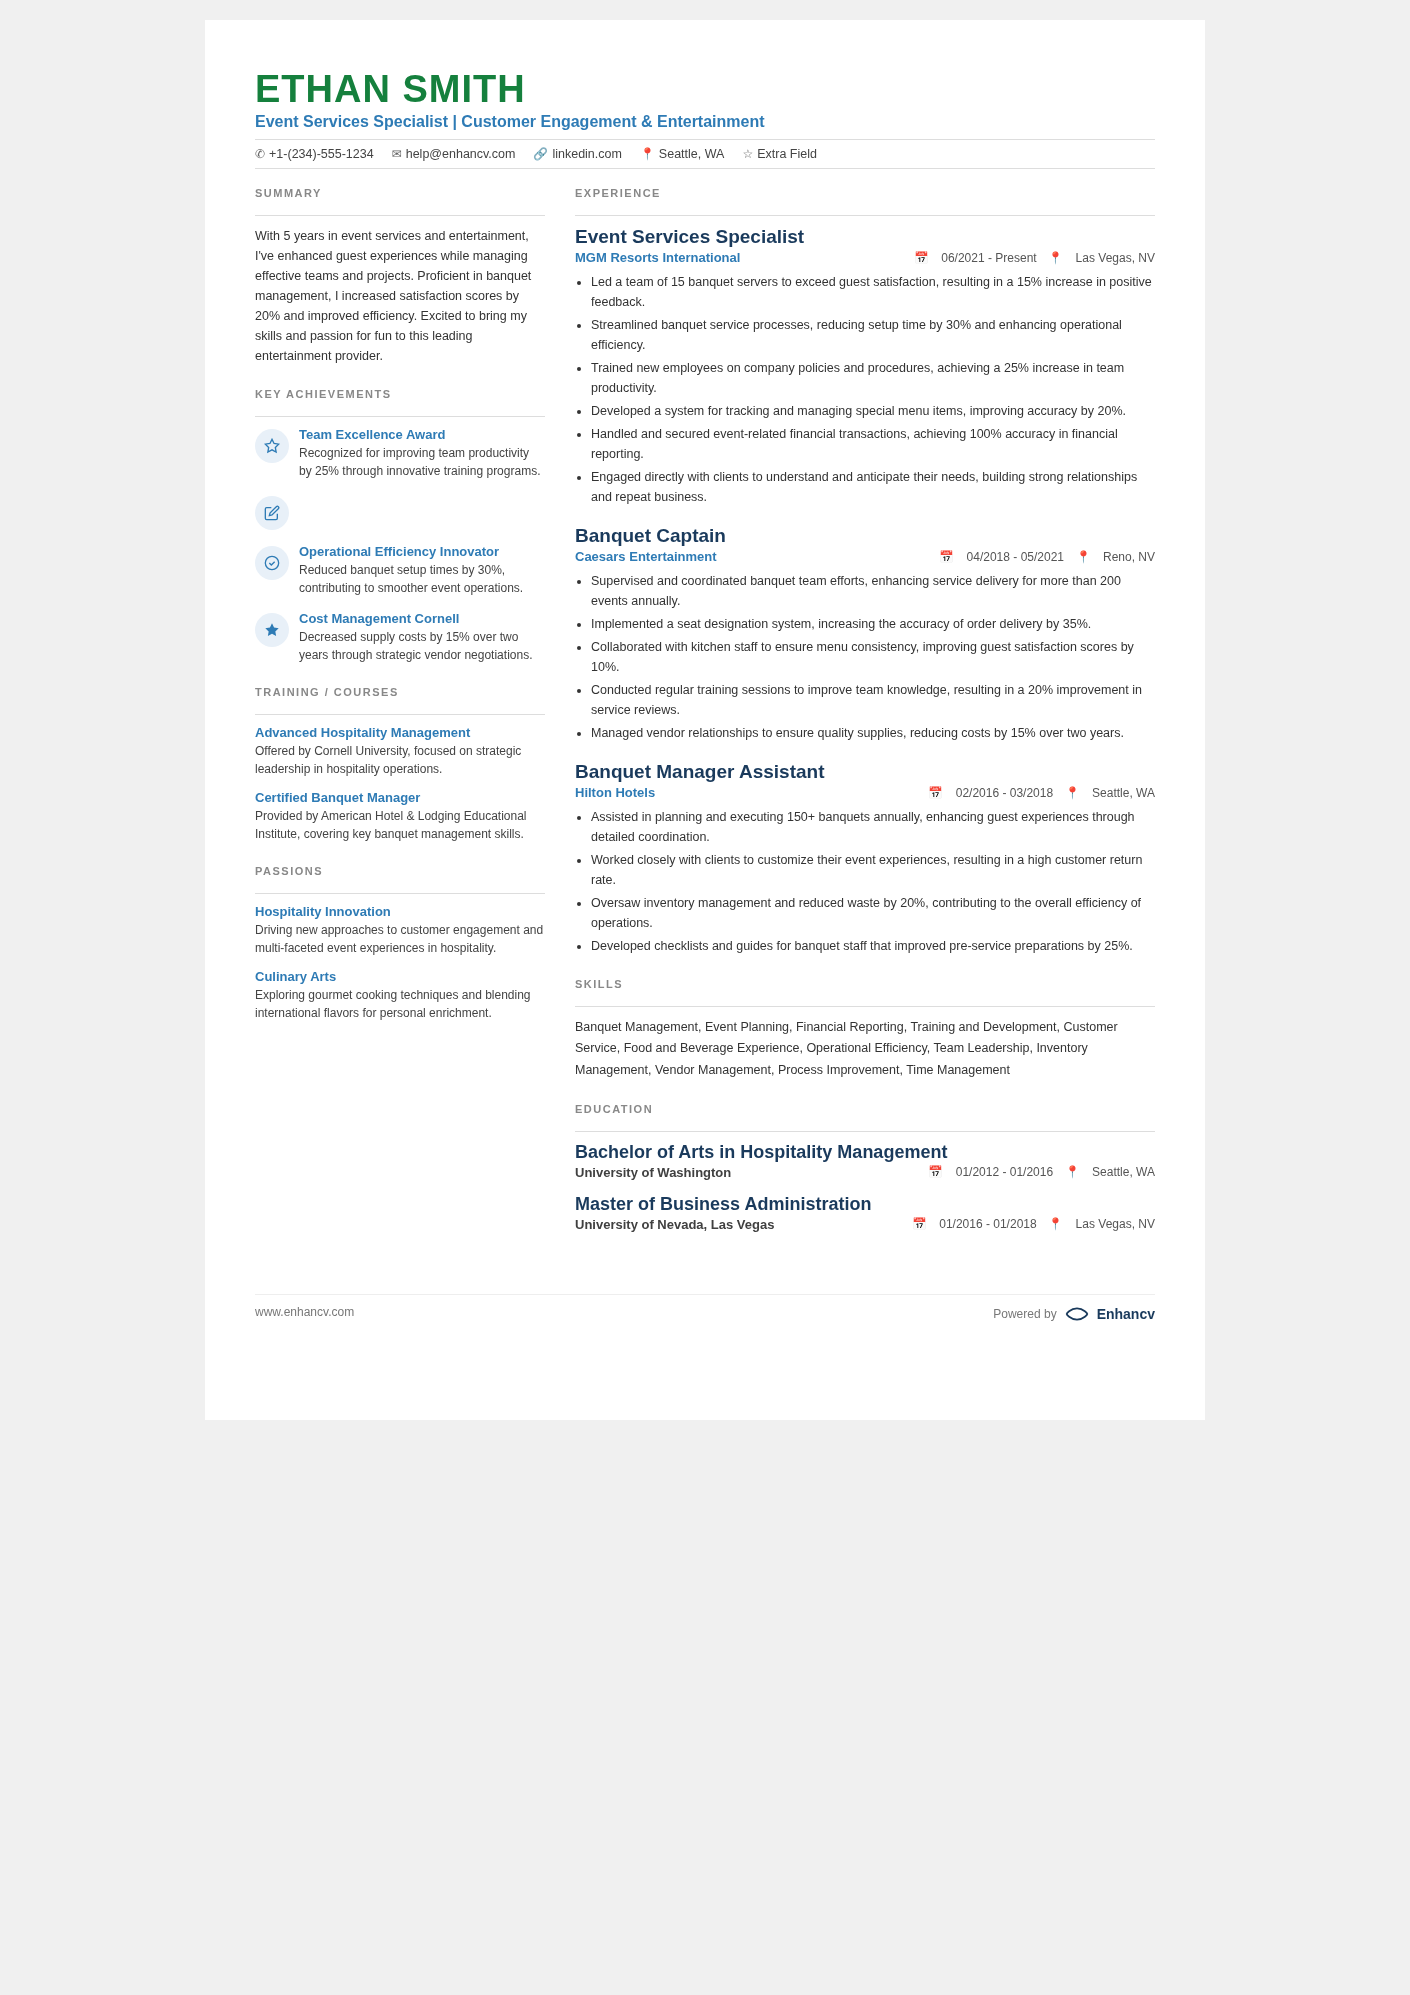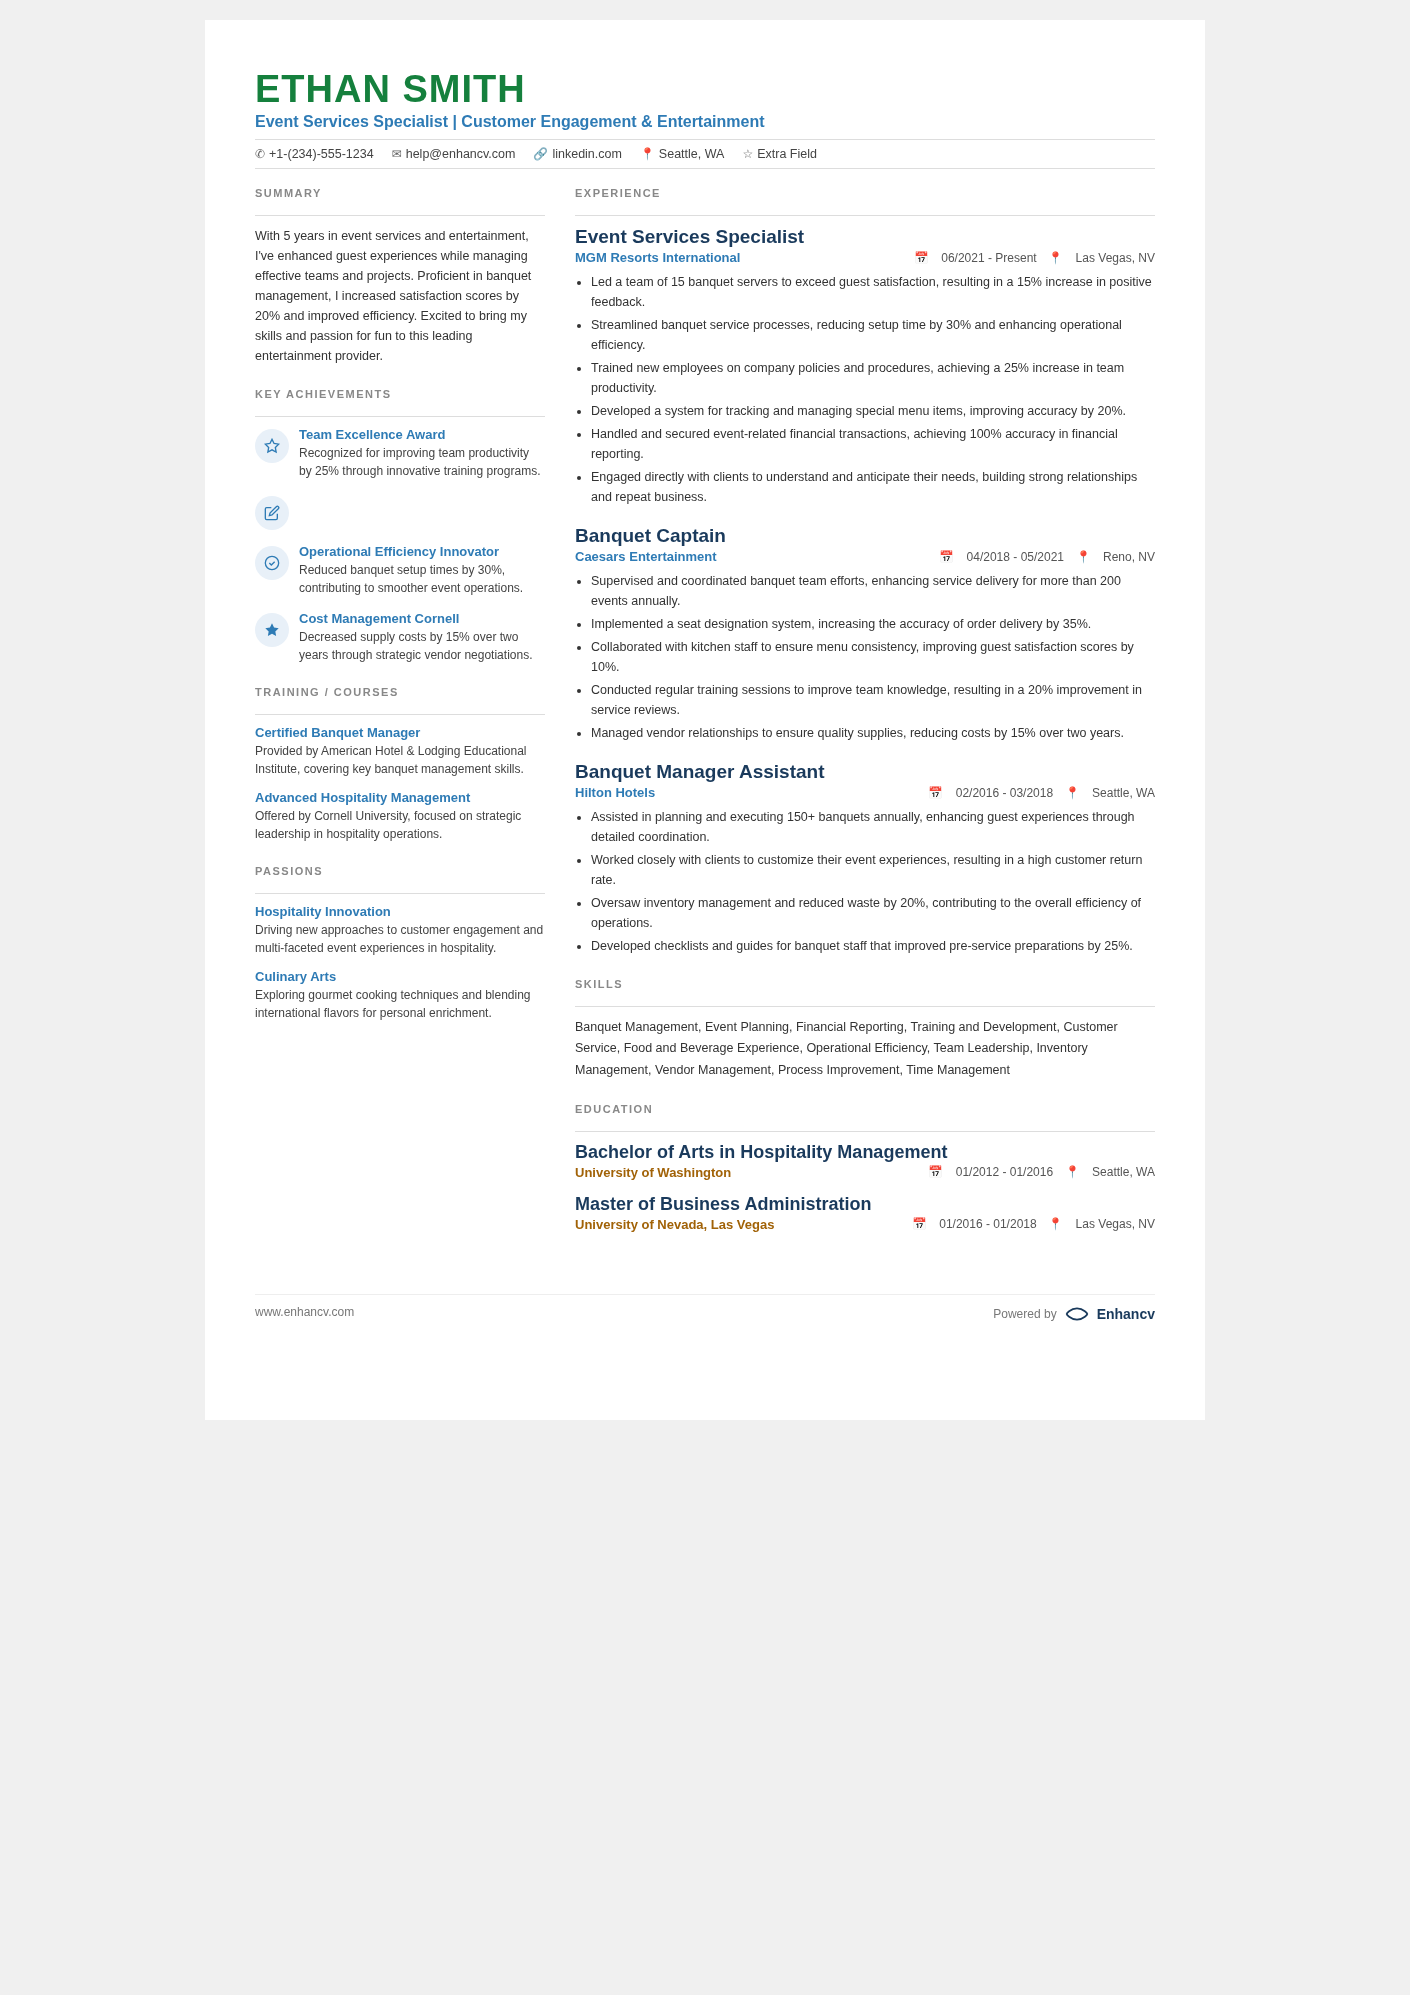--- a/index.html
+++ b/index.html
@@ -193,21 +193,21 @@
       margin-bottom: 2px;
     }
     .edu-meta {
       display: flex;
       align-items: center;
       justify-content: space-between;
     }
     .edu-school {
       font-size: 13px;
       font-weight: 700;
-      color: #a16207;
+      color: #404040;
     }
     .edu-date-loc {
       font-size: 12px;
       color: #555;
       display: flex;
       align-items: center;
       gap: 12px;
     }
     .edu-section { margin-bottom: 14px; }
 
@@ -322,26 +322,26 @@
             <div class="achievement-title">Cost Management Cornell</div>
             <div class="achievement-desc">Decreased supply costs by 15% over two years through strategic vendor negotiations.</div>
           </div>
         </div>
       </div>
 
       <div class="section">
         <div class="section-title">TRAINING / COURSES</div>
 
         <div class="training-item">
+          <div class="training-title">Advanced Hospitality Management</div>
+          <div class="training-desc">Offered by Cornell University, focused on strategic leadership in hospitality operations.</div>
+        </div>
+        <div class="training-item">
           <div class="training-title">Certified Banquet Manager</div>
           <div class="training-desc">Provided by American Hotel &amp; Lodging Educational Institute, covering key banquet management skills.</div>
-        </div>
-        <div class="training-item">
-          <div class="training-title">Advanced Hospitality Management</div>
-          <div class="training-desc">Offered by Cornell University, focused on strategic leadership in hospitality operations.</div>
         </div>
       </div>
 
       <div class="section">
         <div class="section-title">PASSIONS</div>
 
         <div class="passion-item">
           <div class="passion-title">Hospitality Innovation</div>
           <div class="passion-desc">Driving new approaches to customer engagement and multi-faceted event experiences in hospitality.</div>
         </div>

